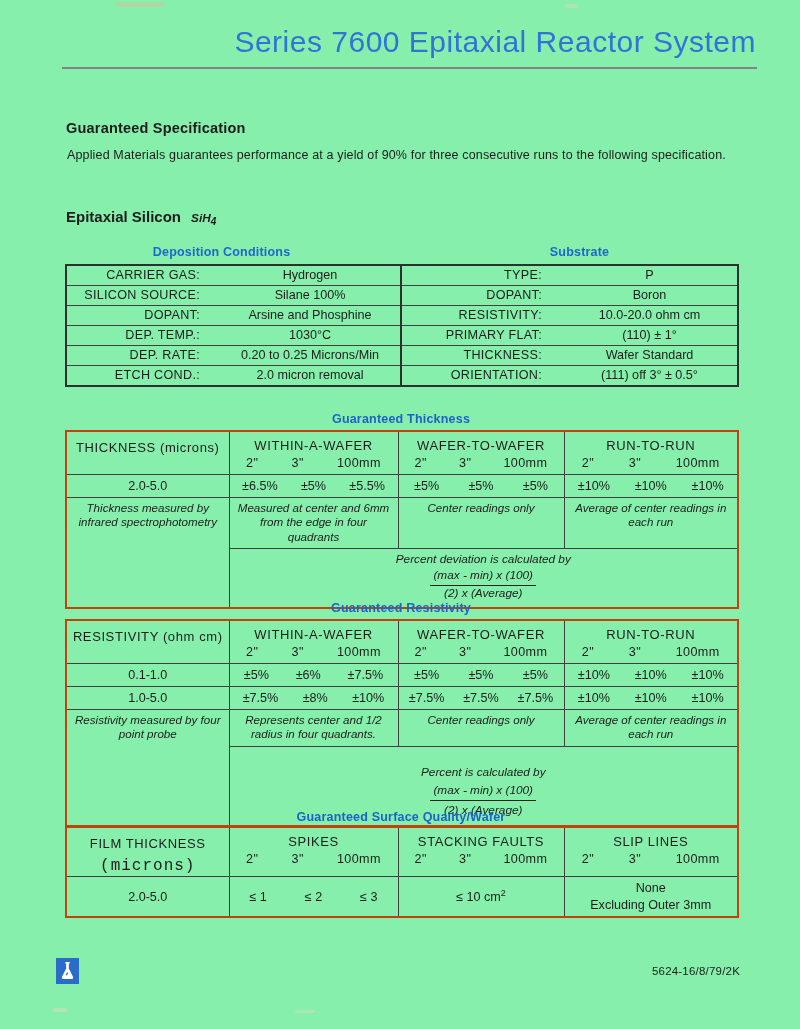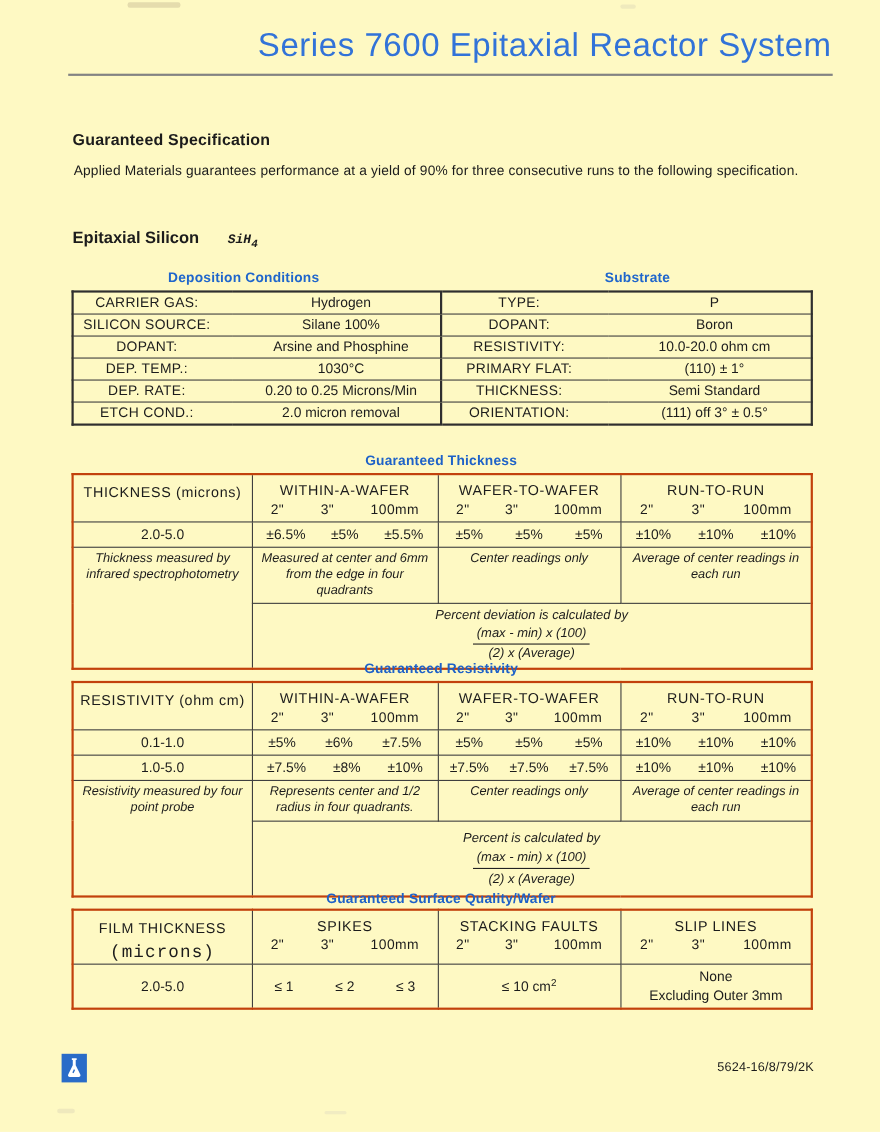--- a/index.html
+++ b/index.html
@@ -1,53 +1,53 @@
 <!DOCTYPE html>
 <html><head>
 <meta charset="utf-8">
 <style>
   html,body { margin:0; padding:0; background:#ffffff; }
   .page {
     position:relative; width:800px; height:1029px; overflow:hidden;
-    background:#fef9c3; color:#1c1c1c;
+    background:#86efac; color:#1c1c1c;
     font-family:"Liberation Sans","DejaVu Sans",sans-serif;
   }
   
   .smudge { position:absolute; border-radius:2px; }
   .smudge.s1 { top:2px; left:116px; width:48px; height:5px; background:#cfc49a; opacity:.55; }
   .smudge.s2 { top:4px; left:564px; width:14px; height:4px; background:#ded8b5; opacity:.45; }
   .smudge.s3 { top:1008px; left:52px; width:16px; height:4px; background:#dfd9b8; opacity:.5; }
   .smudge.s4 { top:1010px; left:295px; width:20px; height:3px; background:#e2dcc0; opacity:.45; }
 
   .title {
     position:absolute; top:25px; right:44px;
     font-size:30px; font-weight:400; letter-spacing:.5px; color:#3273d8; white-space:nowrap;
   }
   .rule { position:absolute; top:67px; left:62px; width:695px; height:2px; background:#838383; }
 
   .spec-h { position:absolute; top:120px; left:66px; font-size:14.5px; font-weight:bold; letter-spacing:.2px; }
   .intro  { position:absolute; top:148px; left:67px; font-size:12.5px; letter-spacing:.15px; }
 
   .product-h { position:absolute; top:208px; left:66px; font-size:15px; font-weight:bold; }
-  .product-h .formula { margin-left:26px;font-family:Liberation Mono, monospace; }
+  .product-h .formula { margin-left:10px; }
   .product-h sub { font-size:10px; }
 
   .dep-heads { position:absolute; top:245px; left:65px; width:672px; display:flex;gap:44px; }
   .dep-heads .h { font-size:12.5px; font-weight:bold; color:#1f66cc; text-align:center; letter-spacing:.2px; }
   .dep-heads .h.left  { width:335px; }
   .dep-heads .h.right { width:337px; }
 
   table { border-collapse:collapse; table-layout:fixed; }
   .dep {
     position:absolute; top:264px; left:65px; width:672px;
     border:2px solid #2f2f2f; font-size:12.6px;
   }
   .dep td { border-top:1.5px solid #3f3f3f; border-bottom:1.5px solid #3f3f3f; padding:2px 0 3px; }
   .dep td.divider { border-right:2px solid #2f2f2f; }
-  .dep .dlabel { text-align:center; padding-right:11px; letter-spacing:.3px; }
+  .dep .dlabel { text-align:right; padding-right:11px; letter-spacing:.3px; }
   .dep .dvalue { text-align:center;  padding-left:9px; }
 
   .sec-h {
     position:absolute; left:65px; width:672px; text-align:center;
     font-weight:bold; font-size:12.5px; color:#1e62c8; letter-spacing:.2px;
   }
   #th-h { top:412px; } #rs-h { top:601px; } #sq-h { top:810px; }
 
   .spec {
     position:absolute; left:65px; width:672px;
@@ -60,21 +60,21 @@
   .gname { text-align:center; font-size:13px; letter-spacing:.6px; margin-bottom:3px; }
   .gsizes { display:flex; justify-content:space-around; font-size:12.6px; letter-spacing:.4px; margin-top:3px; }
   .rowhead { text-align:center; font-size:13px; letter-spacing:.6px; vertical-align:top; padding-top:8px; }
   .rowhead .rh2 { font-size:16px; letter-spacing:1px; margin-top:6px;font-family:Liberation Mono, monospace; }
   .data-row td { height:20px; text-align:center; }
   .flex3 { display:flex; justify-content:space-around; }
   .note { font-style:italic; font-size:11.6px; text-align:center; padding:3px 6px 4px; line-height:1.25; vertical-align:top; }
   .formula { text-align:center; font-style:italic; font-size:11.8px; padding:3px 0 5px; }
   .formula div { line-height:1.35; }
   .formula .num { display:inline-block; border-bottom:1.3px solid #222; padding:0 3px 1px; }
-  .formula.roomy { padding:5px 0 6px; }
+  .formula.roomy { padding:16px 0 6px; }
   .formula.roomy div { margin-top:2px; }
   .tall td { height:37px; vertical-align:middle; }
   .tall .two-line div { line-height:1.3; }
   sup { font-size:9px; }
 
   .footer { position:absolute; top:958px; left:56px; width:684px; display:flex; align-items:center; }
   .logo {
     width:23px; height:26px; background:#2a6cc8; flex:0 0 auto;
     display:inline-flex; align-items:center; justify-content:center;
   }
@@ -134,21 +134,21 @@
       <tr>
         <td class="dlabel">DEP. TEMP.:</td>
         <td class="dvalue divider">1030°C</td>
         <td class="dlabel">PRIMARY FLAT:</td>
         <td class="dvalue">(110) ± 1°</td>
       </tr>
       <tr>
         <td class="dlabel">DEP. RATE:</td>
         <td class="dvalue divider">0.20 to 0.25 Microns/Min</td>
         <td class="dlabel">THICKNESS:</td>
-        <td class="dvalue">Semi Standard</td>
+        <td class="dvalue">Wafer Standard</td>
       </tr>
       <tr>
         <td class="dlabel">ETCH COND.:</td>
         <td class="dvalue divider">2.0 micron removal</td>
         <td class="dlabel">ORIENTATION:</td>
         <td class="dvalue">(111) off 3° ± 0.5°</td>
       </tr>
     </tbody>
   </table>
 

